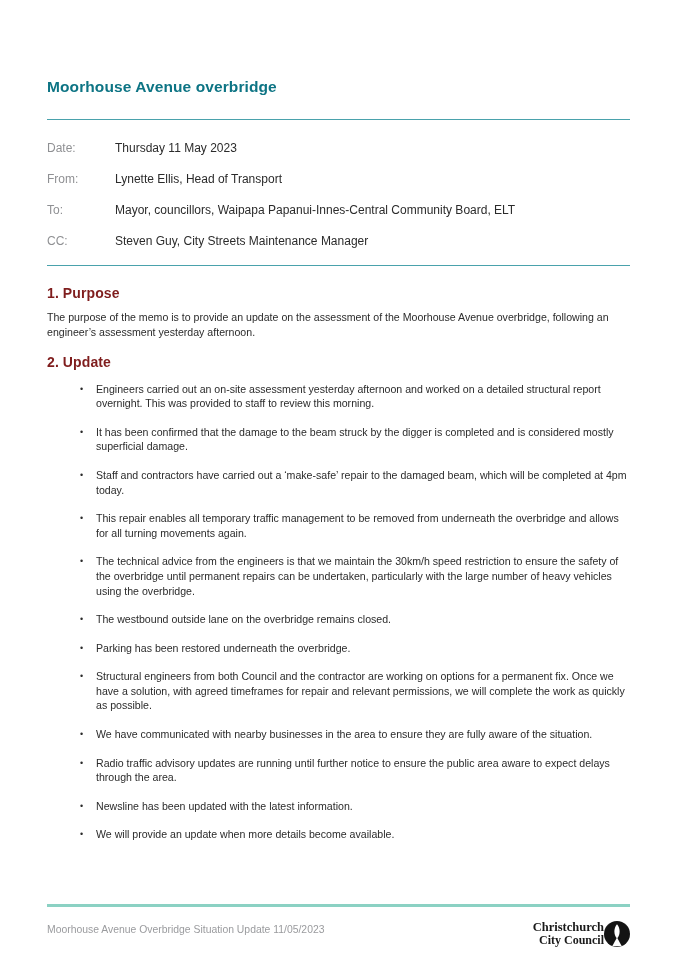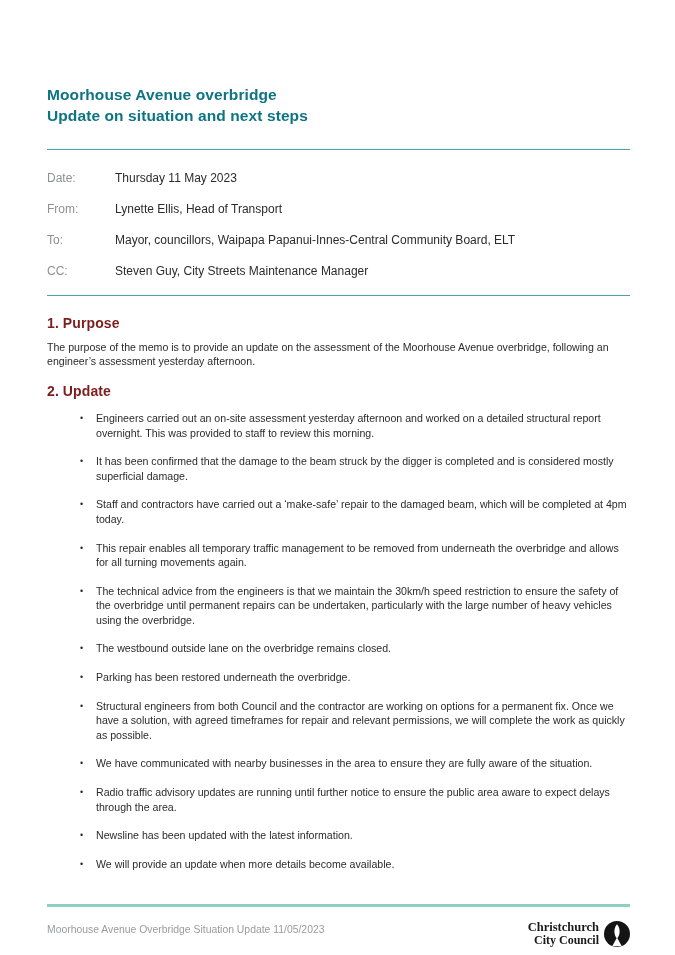--- a/index.html
+++ b/index.html
@@ -6,21 +6,21 @@
   .page {
     position: relative;
     width: 675px;
     height: 955px;
     background: #ffffff;
     font-family: "Liberation Sans", "DejaVu Sans", sans-serif;
     color: #2f2f2f;
     overflow: hidden;
     box-sizing: border-box;
   }
-  .content { padding: 16px 45px 0 47px; }
+  .content { padding: 8px 45px 0 47px; }
 
   
   .doc-title {
     margin: 0;
     padding-top: 68px;
     font-size: 15.5px;
     line-height: 1.38;
     font-weight: 700;
     color: #0d7484;
     letter-spacing: 0.1px;
@@ -99,41 +99,39 @@
     margin-top: 14px;
   }
   .footer-text {
     font-size: 10.4px;
     color: #9a9b9e;
     padding-top: 3px;
   }
   .logo {
     display: flex;
     align-items: center;
-    gap: 5px;
   }
   .logo-text {
     text-align: right;
     font-family: "Liberation Serif", "DejaVu Serif", serif;
     color: #1a1a1a;
     line-height: 1.05;
   }
   .logo-line1 { font-size: 12.5px; font-weight: 700; display: block; }
   .logo-line2 { font-size: 12px; font-weight: 600; display: block; }
   .logo-mark { width: 26px; height: 26px; display: block; }
 </style>
 </head>
 <body>
 
 <div class="page">
   <div class="content">
 
     <h1 class="doc-title">
       <span class="t-line">Moorhouse Avenue overbridge</span>
-      <span class="t-line">Update on situation and next steps</span>
     </h1>
 
     <hr class="rule-thin">
 
     <div class="meta">
       <div class="meta-row">
         <span class="meta-label">Date:</span>
         <span class="meta-value">Thursday 11 May 2023</span>
       </div>
       <div class="meta-row">

